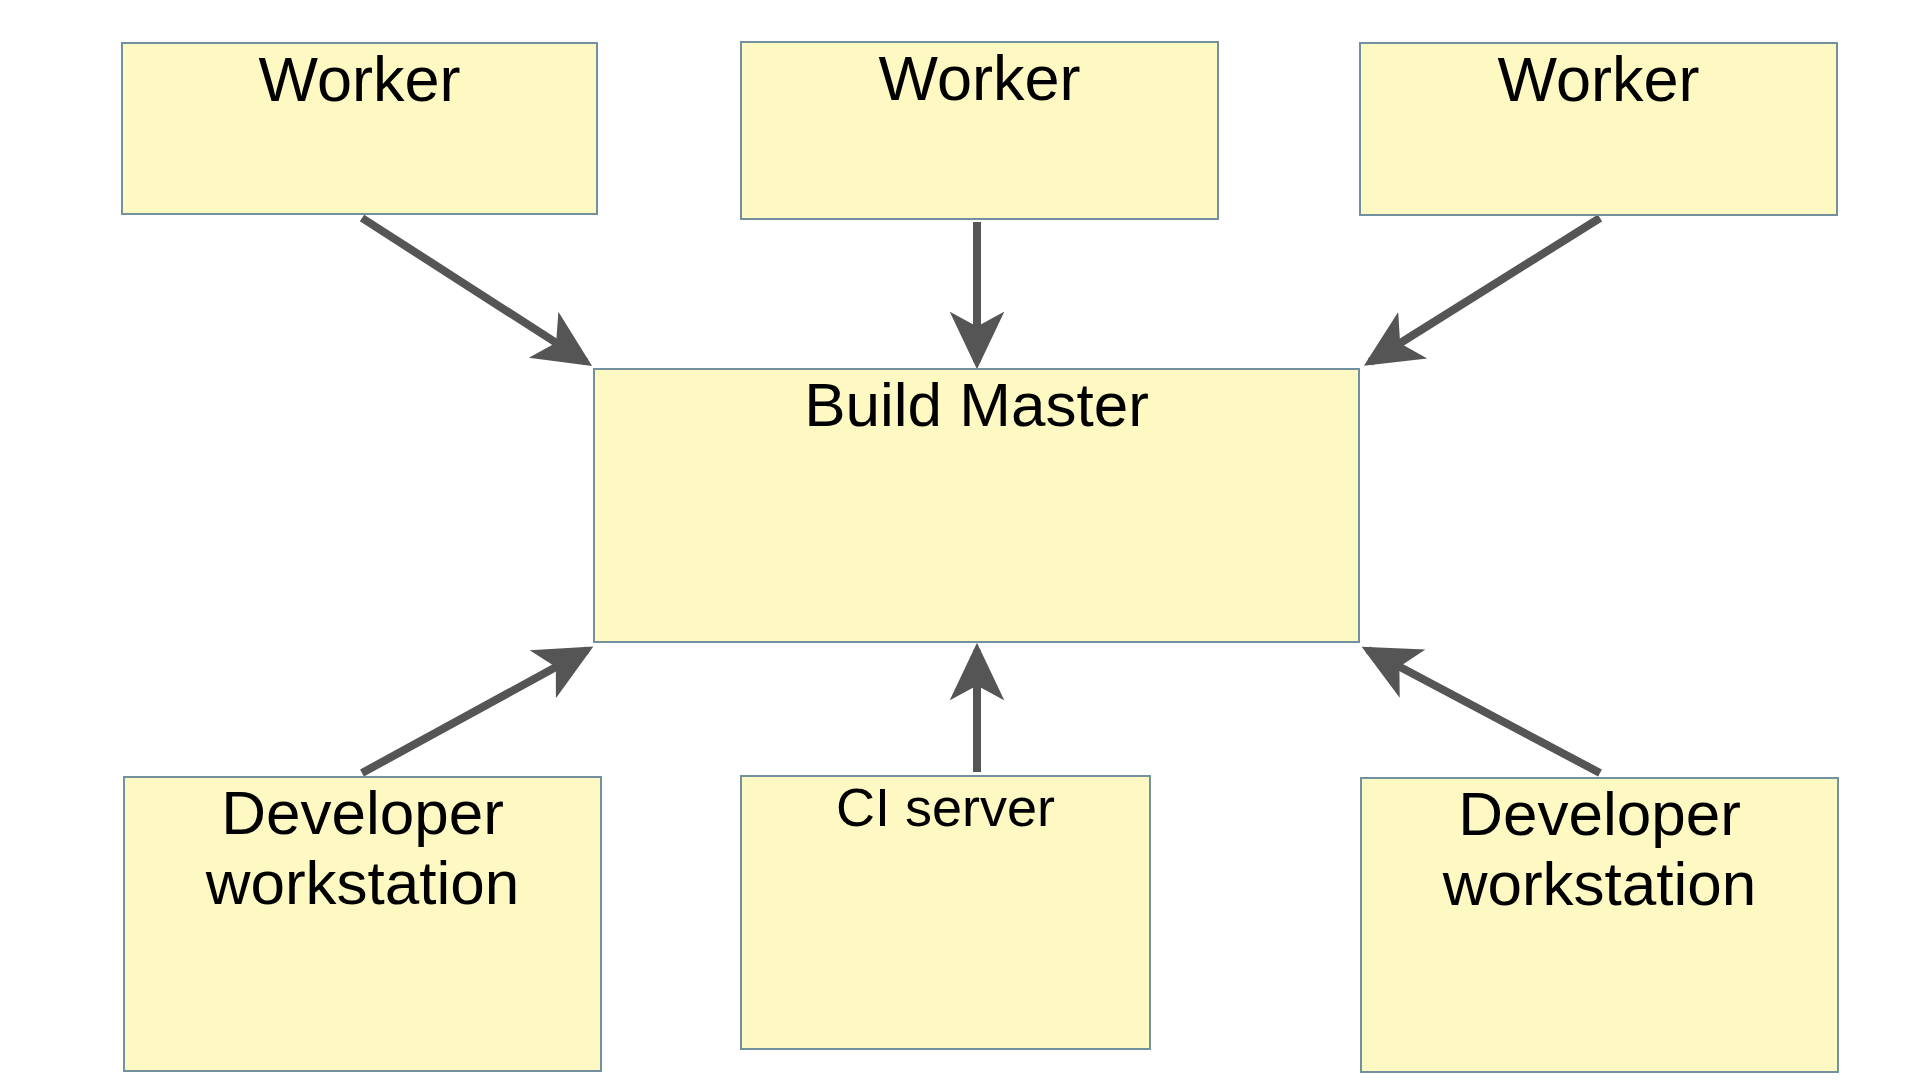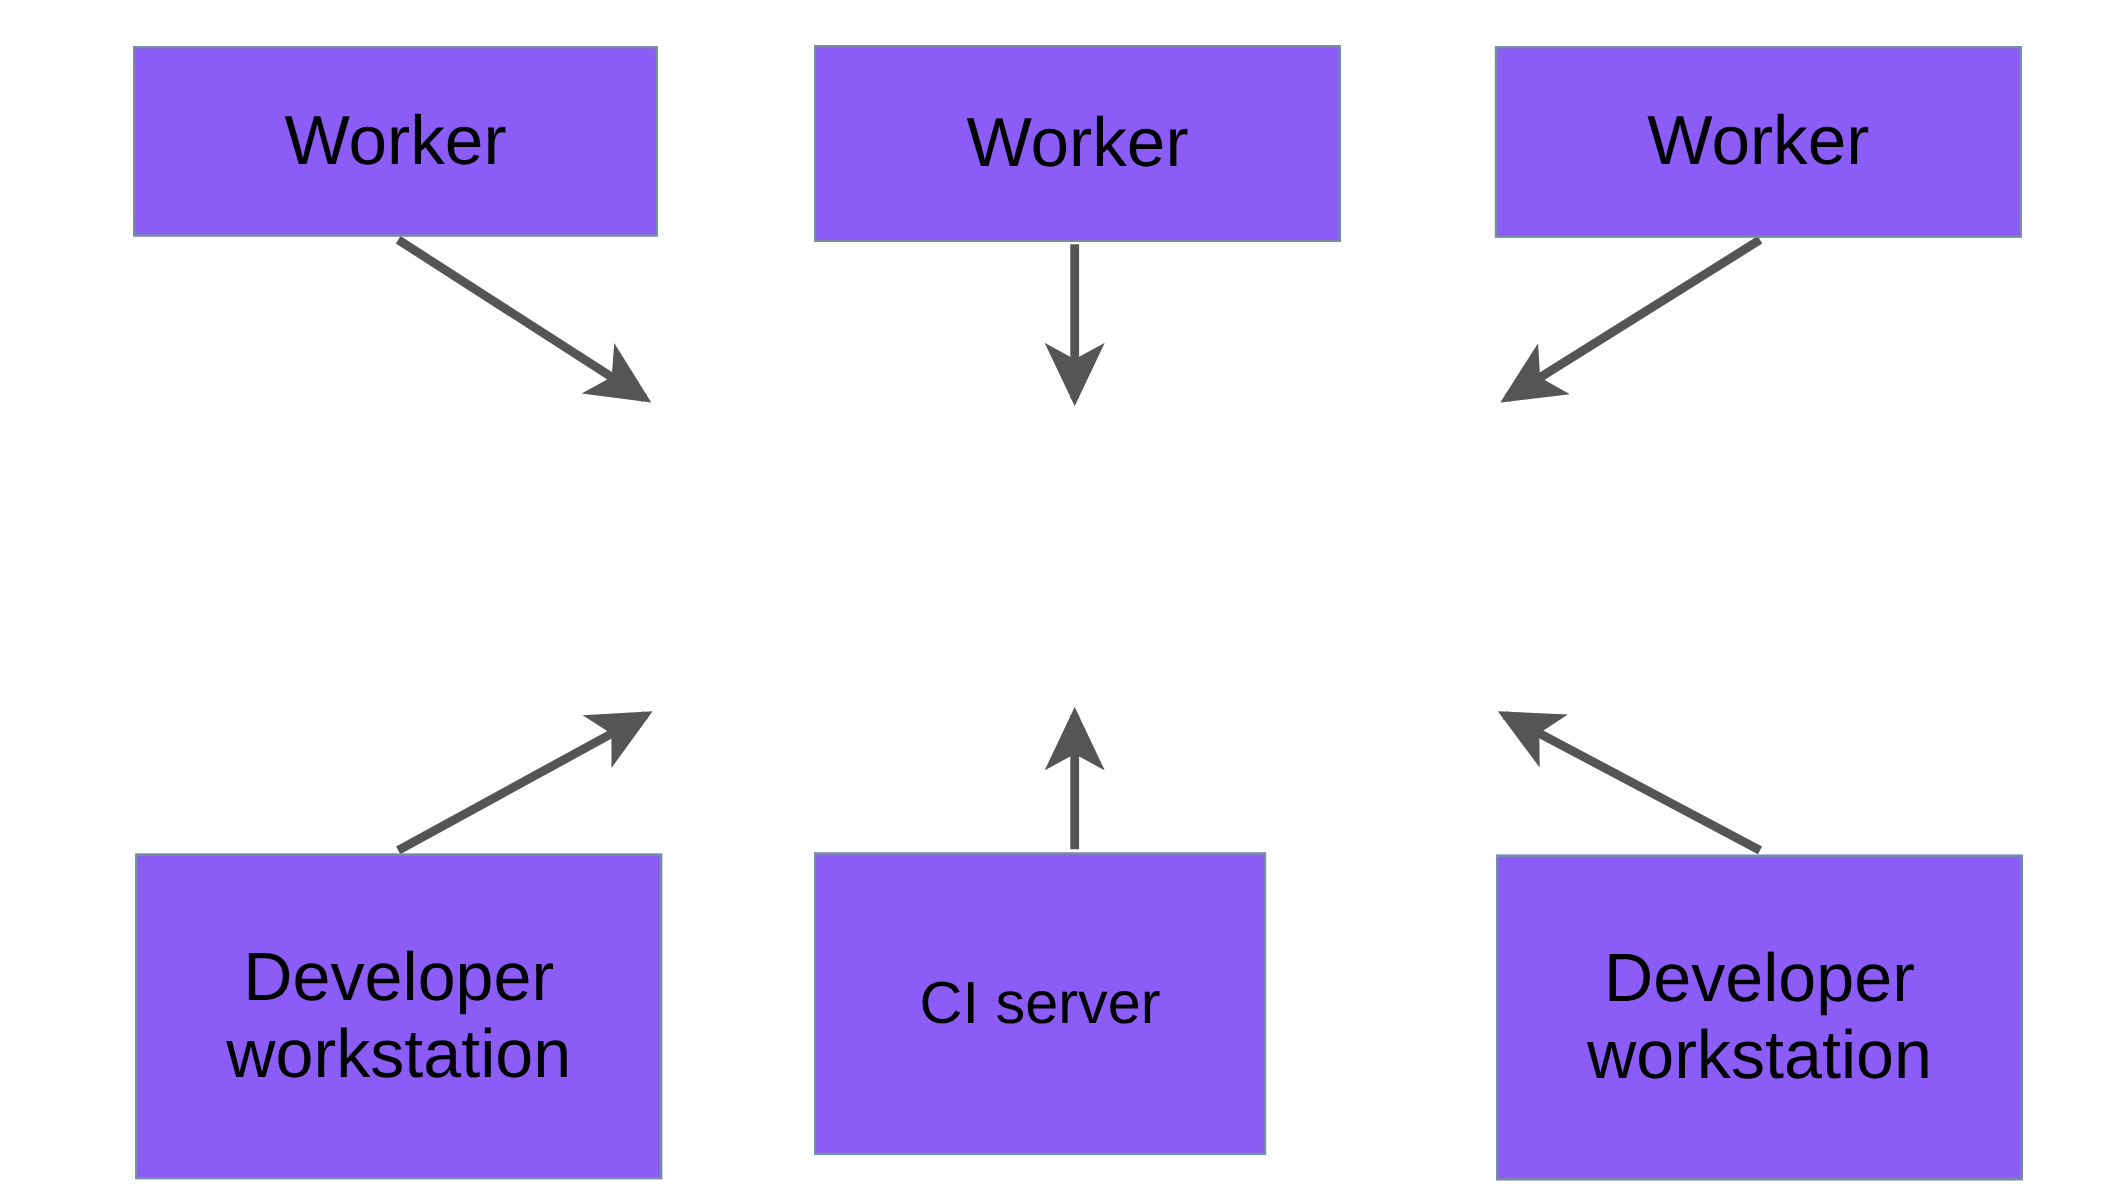--- a/index.html
+++ b/index.html
@@ -21,24 +21,23 @@
     position: absolute;
     left: 0;
     top: 0;
     width: 1910px;
     height: 1090px;
     pointer-events: none;
   }
   .node {
     position: absolute;
     box-sizing: border-box;
-    background: #8b5cf6;
+    background: #fef9c3;
     border: 2px solid #72909e;
     display: flex;
-    align-items: center;
     justify-content: center;
     text-align: center;
     color: #000000;
     line-height: 1.13;
     white-space: pre-line;
     z-index: 2;
   }
   .node-label {
     display: block;
     width: 100%;
@@ -96,20 +95,23 @@
   </div>
 
   <div class="node" id="node-worker-middle">
     <span class="node-label">Worker</span>
   </div>
 
   <div class="node" id="node-worker-right">
     <span class="node-label">Worker</span>
   </div>
 
+  <div class="node" id="node-build-master">
+    <span class="node-label">Build Master</span>
+  </div>
 
   <div class="node" id="node-dev-ws-left">
     <span class="node-label">Developer
 workstation</span>
   </div>
 
   <div class="node" id="node-ci-server">
     <span class="node-label">CI server</span>
   </div>
 

